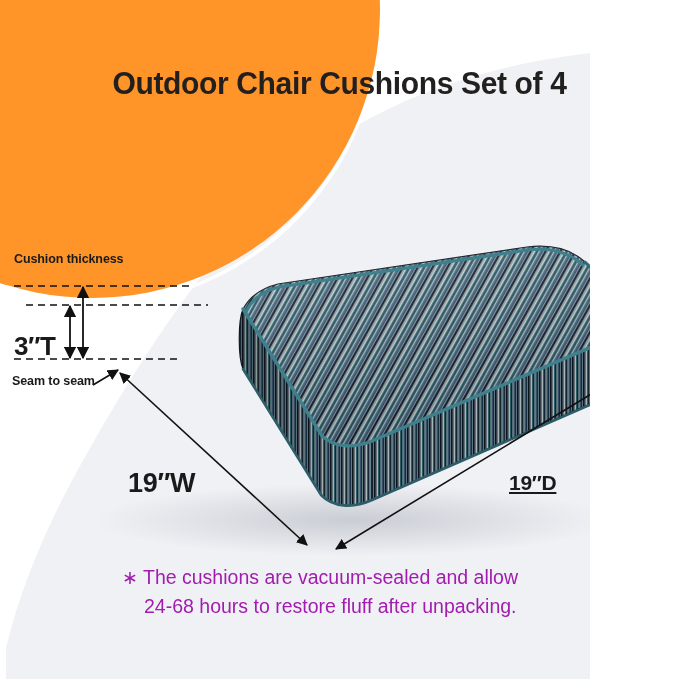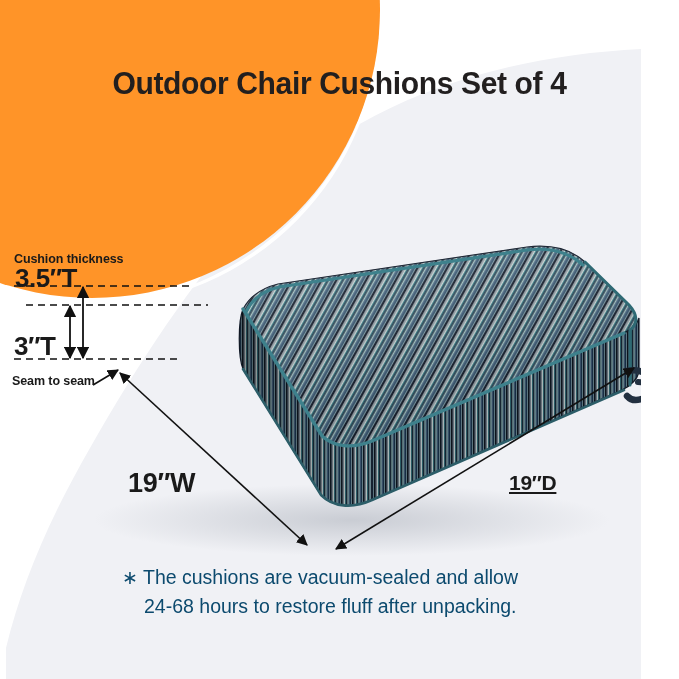--- a/index.html
+++ b/index.html
@@ -2,21 +2,21 @@
 <html><head>
 <meta charset="utf-8">
 <style>
   html,body{margin:0;padding:0;}
   body{
     width:679px;height:679px;
     background:#ffffff;
     font-family:"Liberation Sans",sans-serif;
     overflow:hidden;
   }
-  #stage{position:relative;width:641px;height:679px;overflow:hidden;background:#ffffff;}
+  #stage{position:relative;width:590px;height:679px;overflow:hidden;background:#ffffff;}
   .layer{position:absolute;left:0;top:0;width:679px;height:679px;}
   #title{
     position:absolute;left:0;top:66px;width:679px;
     text-align:center;
     font-size:31px;
     font-weight:bold;
     letter-spacing:-0.4px;
     color:#221f1f;
     font-family:"Liberation Sans",sans-serif;
     transform:scaleX(0.97);
@@ -25,21 +25,21 @@
   }
   .lbl{position:absolute;color:#1a1a1a;z-index:45;white-space:nowrap;}
   #lbl-thick{left:14px;top:252px;font-size:12.5px;font-weight:bold;letter-spacing:-0.1px;text-align:center;}
   #lbl-35{left:15px;top:263px;font-size:26px;font-weight:bold;letter-spacing:-0.5px;}
   #lbl-3t{left:14px;top:331px;font-size:26px;font-weight:bold;letter-spacing:-0.5px;}
   #lbl-seam{left:12px;top:374px;font-size:12.5px;font-weight:bold;letter-spacing:-0.1px;}
   #lbl-w{left:128px;top:468px;font-size:27px;font-weight:bold;letter-spacing:-0.3px;}
   #lbl-d{left:509px;top:471px;font-size:21px;font-weight:bold;letter-spacing:-0.3px;text-decoration:underline;}
   #note{
     position:absolute;left:122px;top:563px;width:520px;
-    font-size:19.5px;line-height:29px;color:#0c4a6e;
+    font-size:19.5px;line-height:29px;color:#a21caf;
     z-index:45;
   }
   #note .star{font-size:19px;}
   #note .l2{display:block;padding-left:22px;}
 </style>
 </head>
 <body>
 
 <div id="stage">
 
@@ -188,21 +188,20 @@
     <line x1="70" y1="306" x2="70" y2="358" stroke="#111111" stroke-width="1.8" marker-start="url(#arrH)" marker-end="url(#arrH)"></line>
 
     <line x1="93" y1="385" x2="118" y2="370" stroke="#111111" stroke-width="1.6" marker-end="url(#arrH)"></line>
 
     <line x1="120" y1="373" x2="307" y2="545" stroke="#111111" stroke-width="1.6" marker-start="url(#arrH)" marker-end="url(#arrH)"></line>
 
     <line x1="336" y1="549" x2="634" y2="368" stroke="#111111" stroke-width="1.6" marker-start="url(#arrH)" marker-end="url(#arrH)"></line>
   </svg>
 
   <div class="lbl" id="lbl-thick">Cushion thickness</div>
-  <div class="lbl" id="lbl-35">3.5″T</div>
   <div class="lbl" id="lbl-3t">3″T</div>
   <div class="lbl" id="lbl-seam">Seam to seam</div>
   <div class="lbl" id="lbl-w">19″W</div>
   <div class="lbl" id="lbl-d">19″D</div>
 
   <div id="note">
     <span class="star">∗</span>
     <span>The cushions are vacuum-sealed and allow</span>
     <span class="l2">24-68 hours to restore fluff after unpacking.</span>
   </div>

